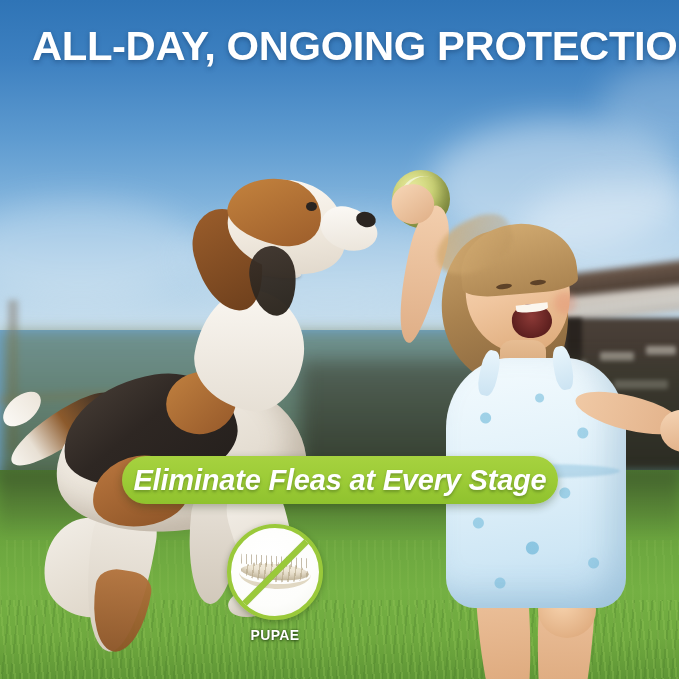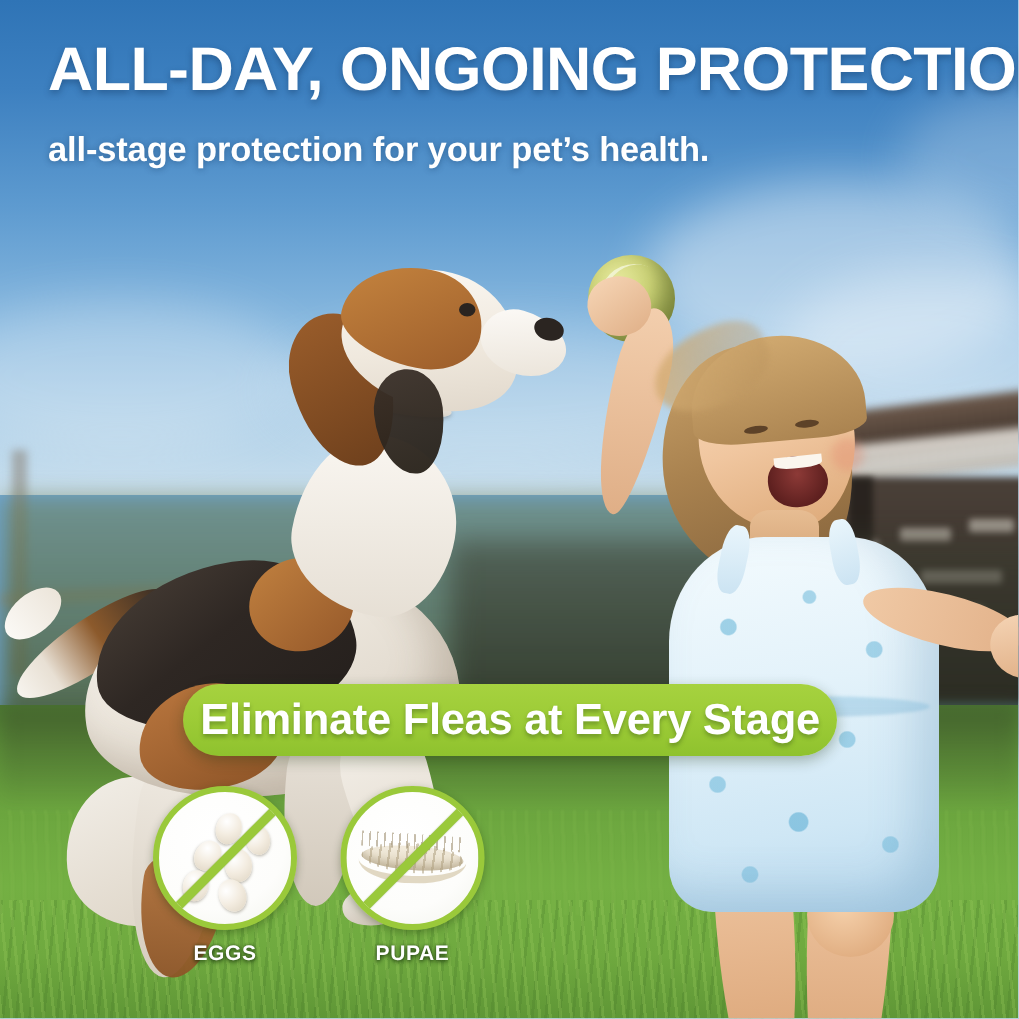--- a/index.html
+++ b/index.html
@@ -361,21 +361,21 @@
     text-shadow:0 1px 4px rgba(18,54,96,.45);
   }
   .subhead .l2{display:block;}
 
   
   .banner{
     position:absolute;left:122px;top:456px;width:436px;height:48px;
     background:linear-gradient(180deg,#a6d23f 0%,#9ccb36 52%,#8fc22e 100%);
     border-radius:26px;
     box-shadow:0 3px 9px rgba(30,50,15,.32);
-    display:flex;align-items:center;justify-content:center;
+    display:flex;align-items:center;justify-content:center;font-style:italic;
   }
   .banner-text{
     color:#ffffff;
     font-family:"Liberation Sans Narrow","Liberation Sans",sans-serif;
     font-weight:bold;font-size:29px;letter-spacing:-0.2px;
     text-shadow:0 2px 3px rgba(60,90,25,.45);
     white-space:nowrap;
   }
 
   
@@ -579,41 +579,28 @@
       <div class="g-arm-out"></div>
       <div class="g-hand-out"></div>
       <div class="g-finger gf1"></div>
 
     </div>
   </div>
 
   <div class="headline">ALL-DAY, ONGOING PROTECTION</div>
 
   <div class="subhead">
-    <span class="l2">all-stage protection for your pet’s health.</span>
   </div>
 
   <div class="banner">
     <span class="banner-text">Eliminate Fleas at Every Stage</span>
   </div>
 
   <div class="stages">
 
-    <div class="stage st0">
-      <div class="badge">
-        <div class="egg e1"></div>
-        <div class="egg e2"></div>
-        <div class="egg e3"></div>
-        <div class="egg e4"></div>
-        <div class="egg e5"></div>
-        <div class="egg e6"></div>
-        <div class="slash"></div>
-      </div>
-      <div class="stage-label">EGGS</div>
-    </div>
 
     <div class="stage st1">
       <div class="badge">
         <div class="larva-curve"></div>
         <div class="larva"></div>
         <div class="larva-seg"></div>
         <div class="larva-bristle"></div>
         <div class="slash"></div>
       </div>
       <div class="stage-label">PUPAE</div>

